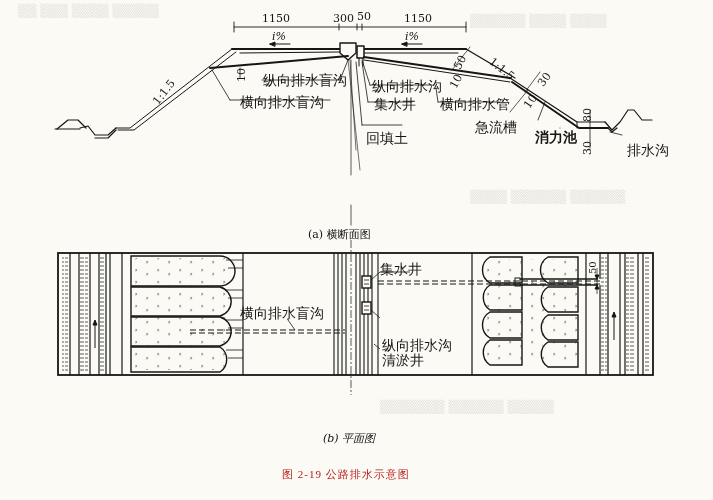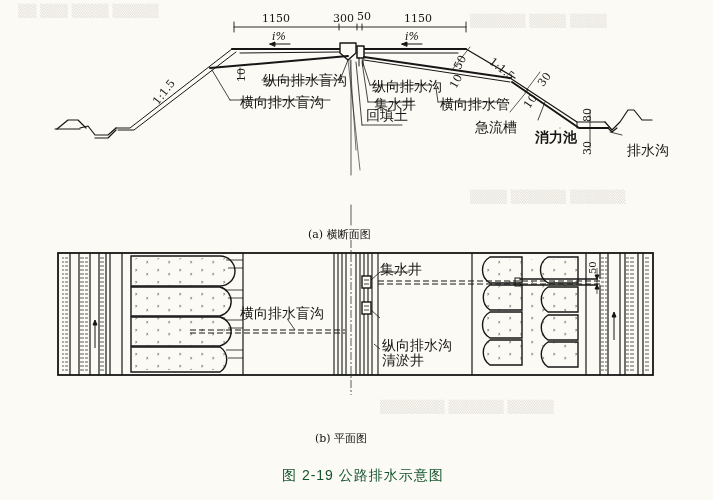--- a/index.html
+++ b/index.html
@@ -2,21 +2,21 @@
 <html><head>
 <meta charset="utf-8">
 <style>
   html,body{margin:0;padding:0;}
   body{width:713px;height:500px;background:#fbfaf4;position:relative;overflow:hidden;font-family:"DejaVu Serif",serif;color:#1a1a1a;}
   #stage{position:absolute;left:0;top:0;width:713px;height:500px;}
   .lbl{position:absolute;font-size:14px;white-space:nowrap;line-height:1;color:#161616;font-family:"DejaVu Sans",sans-serif;}
   .dim{position:absolute;font-size:11px;white-space:nowrap;line-height:1;color:#161616;font-family:"DejaVu Serif",serif;}
   .rot{transform-origin:left top;}
   .cap{position:absolute;font-size:11px;white-space:nowrap;color:#111;font-family:"DejaVu Serif",serif;}
-  .figcap{position:absolute;font-size:14px;white-space:nowrap;color:#14532d;font-family:Liberation Sans, sans-serif;letter-spacing:1px;}
+  .figcap{position:absolute;font-size:11px;white-space:nowrap;color:#b91c1c;font-family:Liberation Serif, serif;letter-spacing:1px;}
   .ghost{position:absolute;font-size:12px;color:#e6e4dc;white-space:nowrap;font-family:"DejaVu Sans",sans-serif;}
 </style>
 </head>
 <body>
 
 <div id="stage">
 
   <div class="ghost" style="left:18px;top:4px;">▒▒ ▒▒▒ ▒▒▒▒ ▒▒▒▒▒</div>
   <div class="ghost" style="left:470px;top:14px;">▒▒▒▒▒▒ ▒▒▒▒ ▒▒▒▒</div>
   <div class="ghost" style="left:470px;top:190px;">▒▒▒▒ ▒▒▒▒▒▒ ▒▒▒▒▒▒</div>
@@ -118,21 +118,21 @@
   <div class="dim rot" style="left:536px;top:82px;transform:rotate(-55deg);">30</div>
   <div class="dim rot" style="left:522px;top:104px;transform:rotate(-55deg);">10</div>
   <div class="dim rot" style="left:582px;top:122px;transform:rotate(-90deg);">80</div>
   <div class="dim rot" style="left:582px;top:155px;transform:rotate(-90deg);">30</div>
 
   <div class="lbl" style="left:263px;top:73px;">纵向排水盲沟</div>
   <div class="lbl" style="left:240px;top:95px;">横向排水盲沟</div>
   <div class="lbl" style="left:372px;top:79px;">纵向排水沟</div>
   <div class="lbl" style="left:374px;top:97px;">集水井</div>
   <div class="lbl" style="left:440px;top:97px;">横向排水管</div>
-  <div class="lbl" style="left:366px;top:108px;">回填土</div>
+  <div class="lbl" style="left:366px;top:132px;font-family:Liberation Mono, monospace;">回填土</div>
   <div class="lbl" style="left:475px;top:120px;">急流槽</div>
   <div class="lbl" style="left:535px;top:130px;font-weight:bold;">消力池</div>
   <div class="lbl" style="left:627px;top:129px;margin-top:14px;">排水沟</div>
 
   <div class="cap" style="left:308px;top:183px;margin-top:44px;">(a) 横断面图</div>
 
   <svg width="713" height="500" style="position:absolute;left:0;top:0;" xmlns="http://www.w3.org/2000/svg">
     <defs>
       <pattern id="tick" width="5" height="4" patternUnits="userSpaceOnUse">
         <line x1="0" y1="2" x2="4" y2="2" stroke="#161616" stroke-width="0.7"></line>
@@ -252,16 +252,16 @@
       <path d="M597 285 l-2 4 l4 0 z" fill="#161616"></path>
     </g>
   </svg>
 
   <div class="lbl" style="left:380px;top:262px;">集水井</div>
   <div class="lbl" style="left:240px;top:306px;">横向排水盲沟</div>
   <div class="lbl" style="left:382px;top:310px;margin-top:43px;">清淤井</div>
   <div class="lbl" style="left:382px;top:338px;">纵向排水沟</div>
   <div class="dim rot" style="left:588px;top:274px;transform:rotate(-90deg);font-size:10px;">50</div>
 
-  <div class="cap" style="left:315px;top:431px;">(b) 平面图</div>
+  <div class="cap" style="left:323px;top:431px;font-style:italic;">(b) 平面图</div>
 
   <div class="figcap" style="left:282px;top:467px;">图 2-19   公路排水示意图</div>
 </div>
 
 </body></html>

